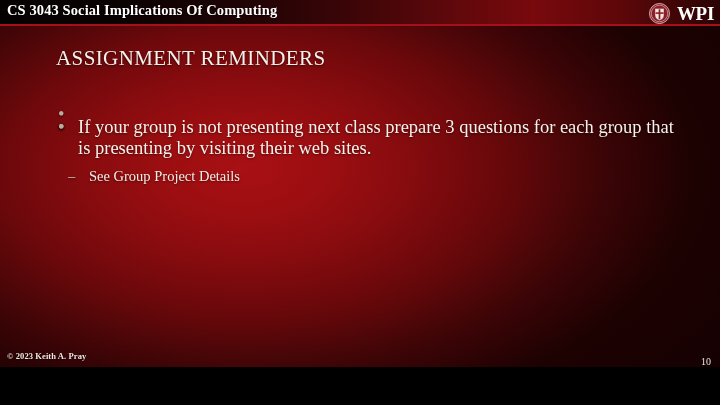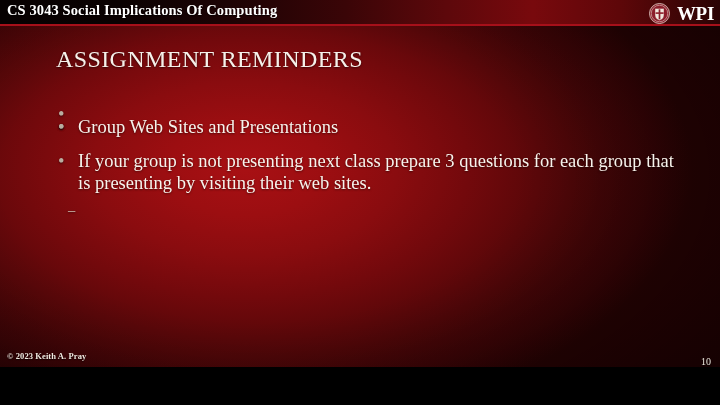--- a/index.html
+++ b/index.html
@@ -91,21 +91,21 @@
     letter-spacing: -0.3px;
     line-height: 1;
     font-family: "Liberation Serif", "DejaVu Serif", serif;
   }
 
   
   .slide-title {
     position: absolute;
     left: 56px;
     top: 46px;
-    font-size: 24px;
+    font-size: 21px;
     font-weight: normal;
     color: #f6f1ea;
     letter-spacing: 0.4px;
     text-shadow: 0 1px 2px rgba(0,0,0,0.55);
     z-index: 4;
   }
 
   
   .body-list {
     position: absolute;
@@ -208,27 +208,27 @@
       <span class="marker">•</span>
     </li>
     <li class="bullet">
       <span class="marker">•</span>
     </li>
     <li class="bullet">
       <span class="marker">•</span>
     </li>
     <li class="bullet">
       <span class="marker">•</span>
-      <span>Group Web Sites and Presentations</span>
     </li>
     <li class="bullet long">
       <span class="marker">•</span>
       <span>If your group is not presenting next class prepare 3 questions for each group that is presenting by visiting their web sites.</span>
     </li>
     <li class="subbullet">
       <span class="marker">–</span>
+      <span>See Group Project Details</span>
     </li>
   </ul>
 
   <div class="footer-copyright">© 2023 Keith A. Pray</div>
   <div class="footer-pagenum">10</div>
 
 </div>
 
 </body></html>

